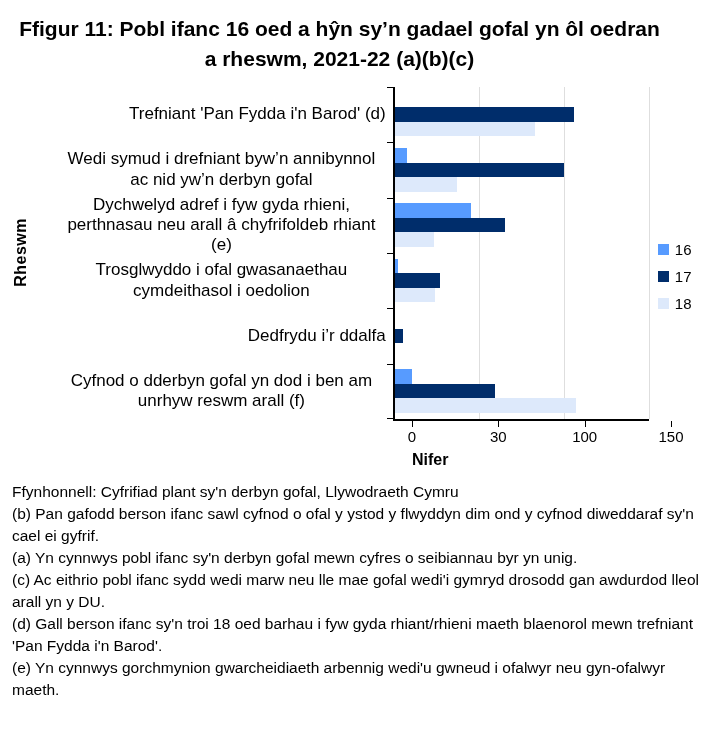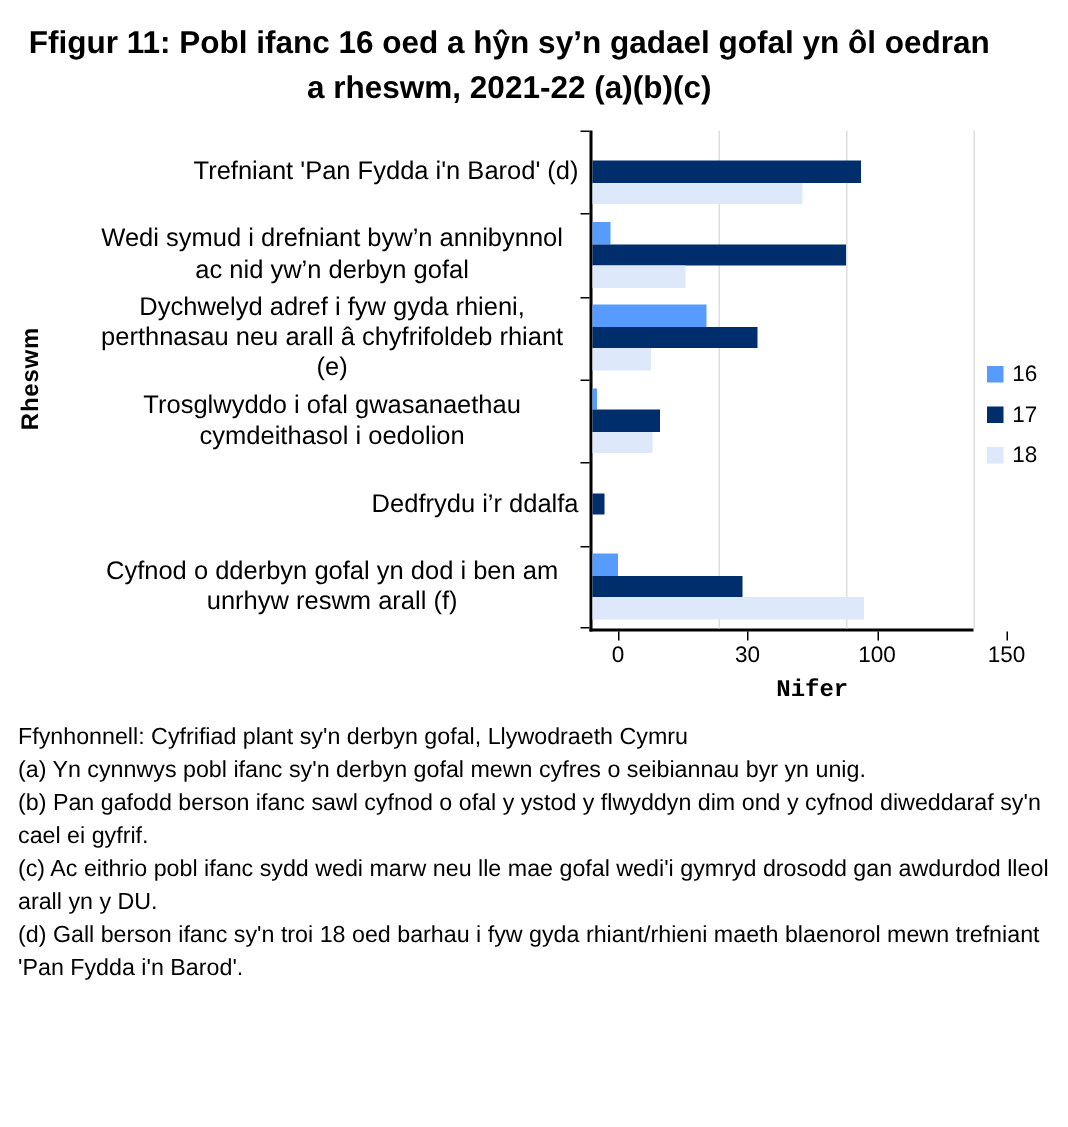--- a/index.html
+++ b/index.html
@@ -24,21 +24,21 @@
   .bar { height:14.6px; }
 
   .legend { width:52px; height:332px; display:flex; flex-direction:column; justify-content:center;
             gap:10px; padding-left:9px; box-sizing:border-box; transform:translateY(24px); }
   .legend-item { display:flex; align-items:center; gap:6px; font-size:15px; }
   .swatch { width:11px; height:11px; flex:none; }
 
   .xaxis { position:relative; margin-left:400px; width:259px; height:28px; }
   .xtick { position:absolute; top:0; width:1px; height:6px; background:#000; }
   .xtick-label { position:absolute; top:7px; transform:translateX(-50%); font-size:15px; }
-  .xlab { margin-left:400px; width:259px; text-align:center; font-weight:bold; font-size:16px; margin-top:2px;font-family:Liberation Mono, monospace; }
+  .xlab { margin-left:400px; width:259px; text-align:left; font-weight:bold; font-size:16px; margin-top:2px; }
 
   .notes { margin-top:12px; font-size:15.5px; line-height:1.42; max-width:696px; }
   .notes p { margin:0; }
 </style>
 </head>
 <body>
 
 <div class="page">
 
   <h1 class="fig-title">Ffigur 11: Pobl ifanc 16 oed a hŷn sy’n gadael gofal yn ôl oedran a rheswm, 2021-22 (a)(b)(c)</h1>
@@ -120,19 +120,20 @@
       <span class="xtick-label" style="left: 33.3333%;">30</span>
       <div class="xtick" style="left: 66.6667%;"></div>
       <span class="xtick-label" style="left: 66.6667%;">100</span>
       <div class="xtick" style="left: 100%;"></div>
       <span class="xtick-label" style="left: 100%;">150</span>
     </div>
   <div class="xlab">Nifer</div>
 
   <div class="notes">
     <p>Ffynhonnell: Cyfrifiad plant sy'n derbyn gofal, Llywodraeth Cymru</p>
+    <p>(b) Pan gafodd berson ifanc sawl cyfnod o ofal y ystod y flwyddyn dim ond y cyfnod diweddaraf sy'n cael ei gyfrif.</p>
     <p>(a) Yn cynnwys pobl ifanc sy'n derbyn gofal mewn cyfres o seibiannau byr yn unig.</p>
-    <p>(b) Pan gafodd berson ifanc sawl cyfnod o ofal y ystod y flwyddyn dim ond y cyfnod diweddaraf sy'n cael ei gyfrif.</p>
     <p>(c) Ac eithrio pobl ifanc sydd wedi marw neu lle mae gofal wedi'i gymryd drosodd gan awdurdod lleol arall yn y DU.</p>
     <p>(d) Gall berson ifanc sy'n troi 18 oed barhau i fyw gyda rhiant/rhieni maeth blaenorol mewn trefniant 'Pan Fydda i'n Barod'.</p>
+    <p>(e) Yn cynnwys gorchmynion gwarcheidiaeth arbennig wedi'u gwneud i ofalwyr neu gyn-ofalwyr maeth.</p>
   </div>
 
 </div>
 
 </body></html>

